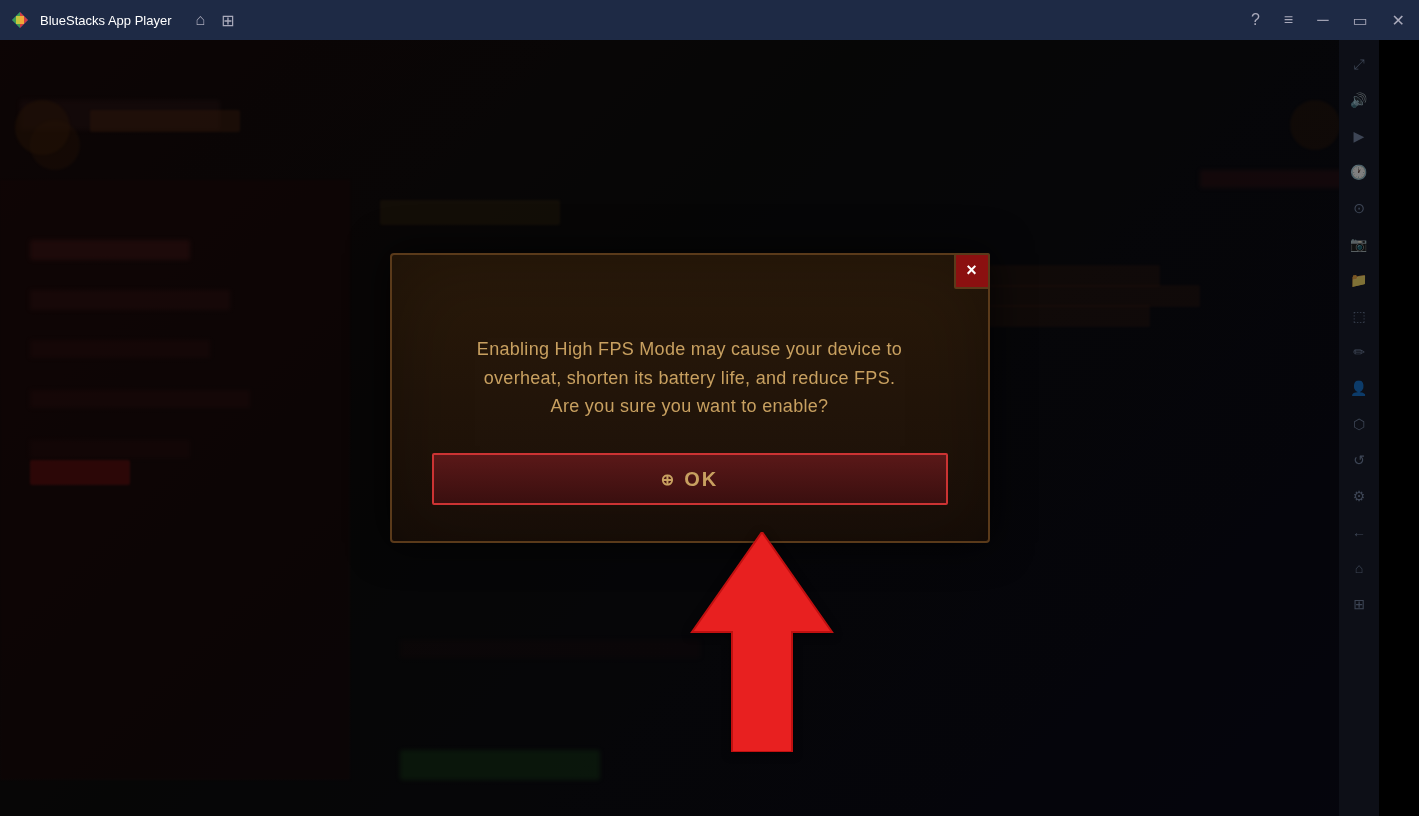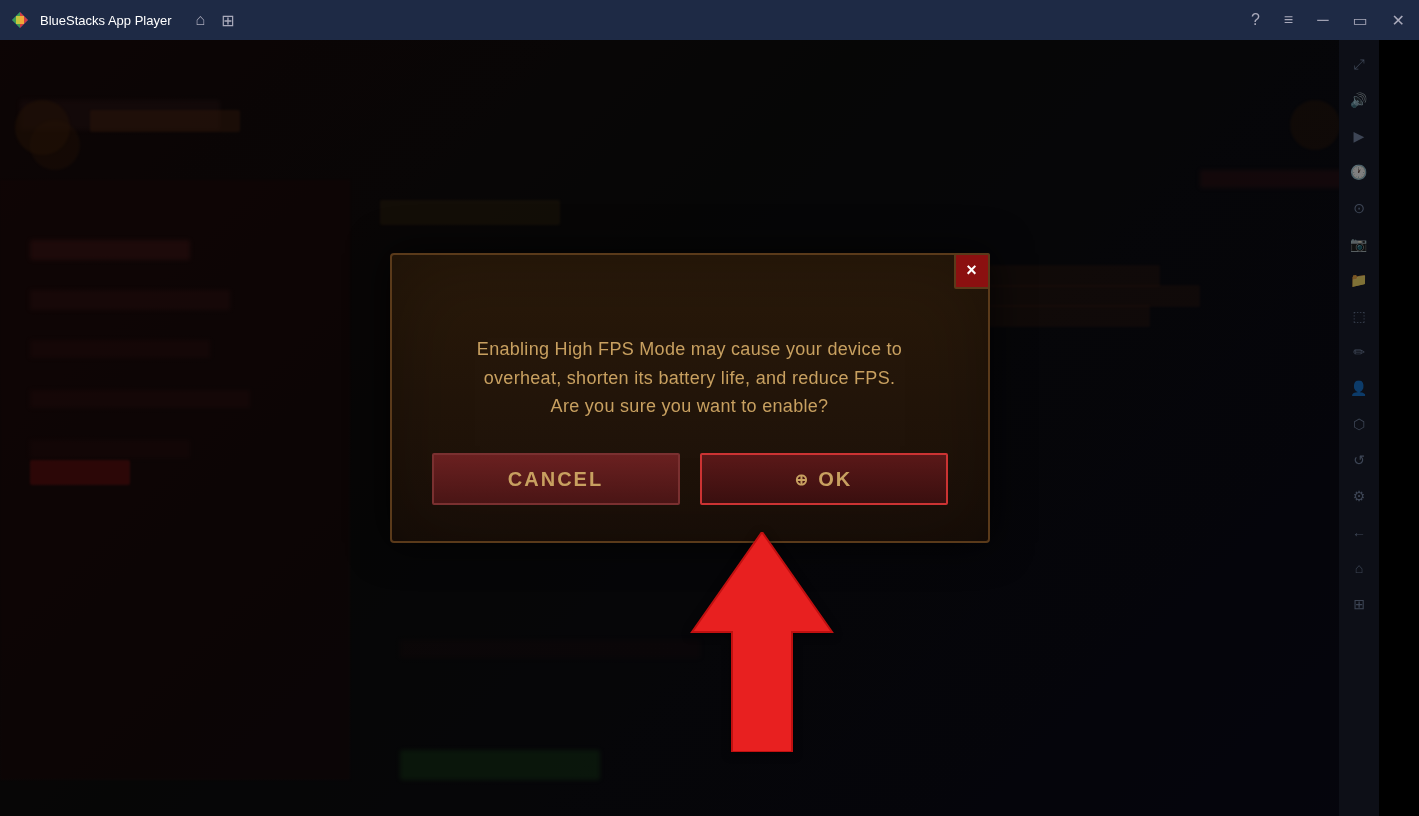--- a/index.html
+++ b/index.html
@@ -289,21 +289,20 @@
 
       <div id="dialog-close">×</div>
 
       <div id="dialog-message">
         Enabling High FPS Mode may cause your device to<br>
         overheat, shorten its battery life, and reduce FPS.<br>
         Are you sure you want to enable?
       </div>
 
       <div id="dialog-buttons">
-        <button id="cancel-btn" class="dialog-btn">CANCEL</button>
         <button id="ok-btn" class="dialog-btn">
           <span class="ok-icon">⊕</span>
           <span>OK</span>
         </button>
       </div>
     </div>
   </div>
 
   <div id="red-arrow">
     <svg class="arrow-svg" width="180" height="220" viewBox="0 0 180 220">

